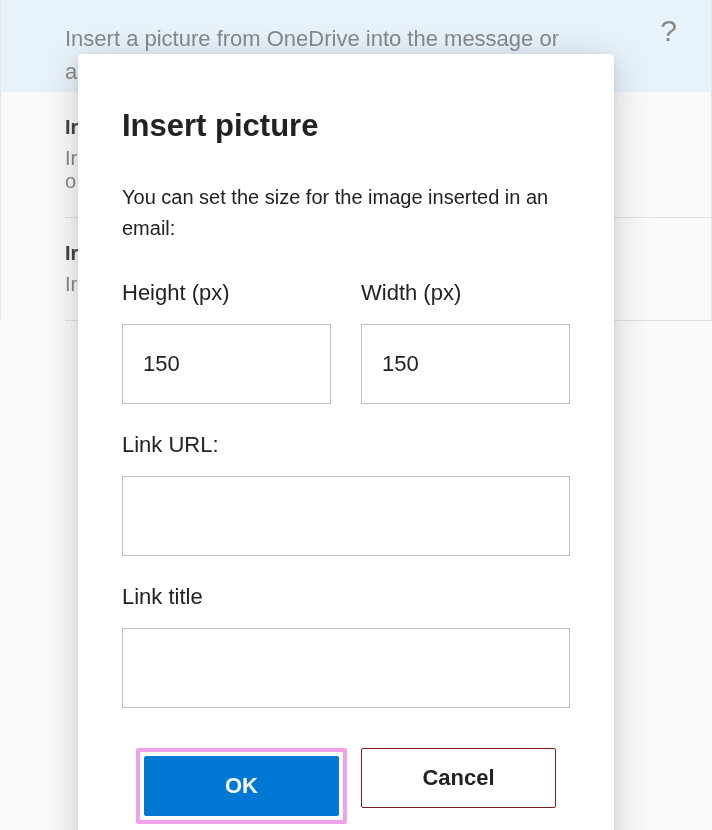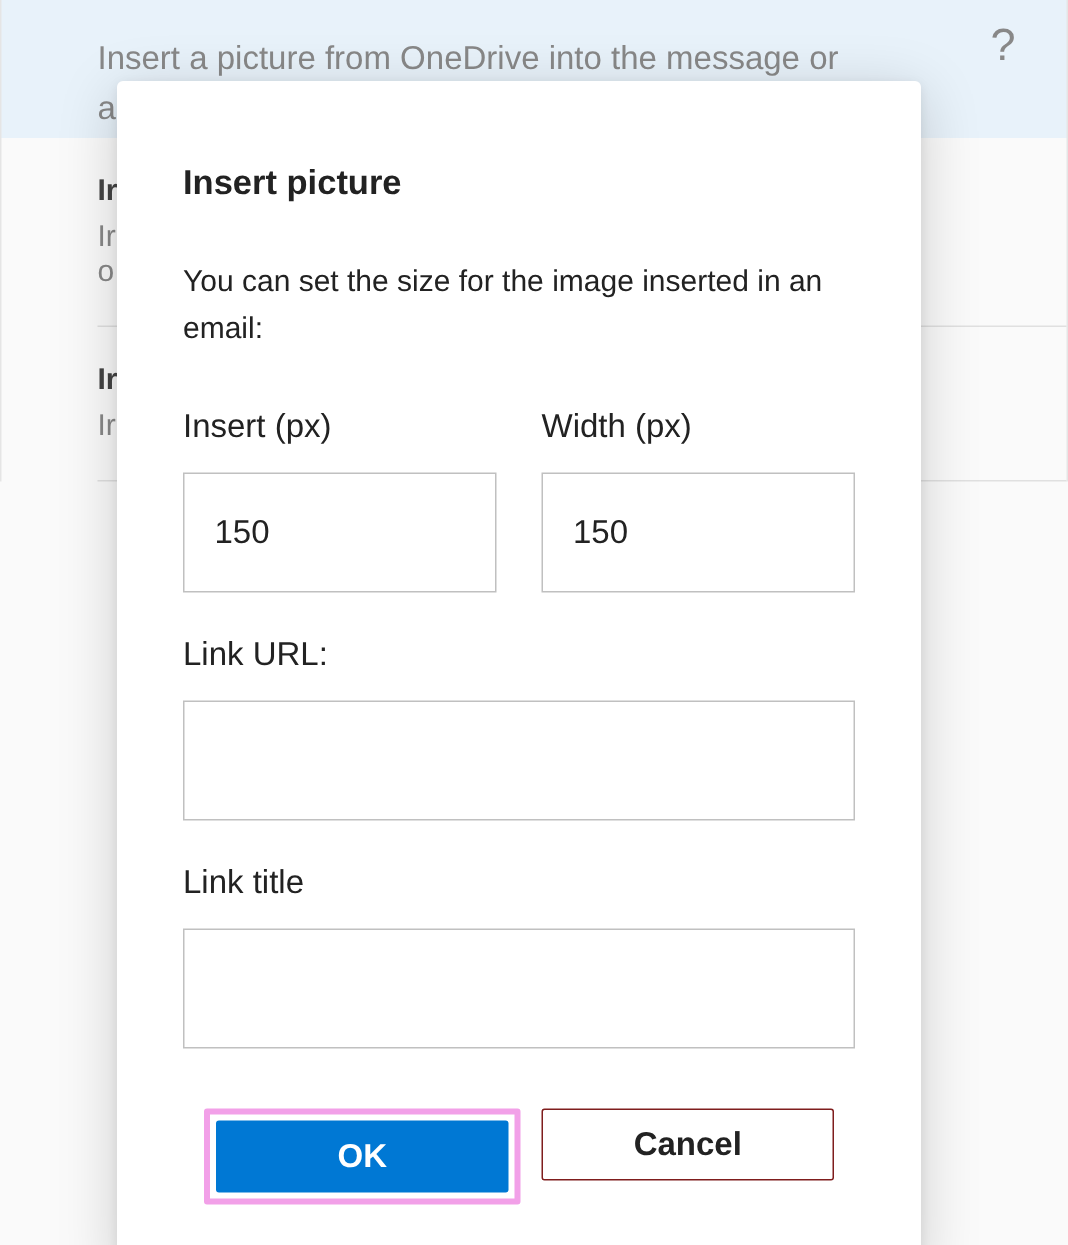--- a/index.html
+++ b/index.html
@@ -50,21 +50,21 @@
     .modal {
       position: absolute;
       top: 54px; left: 78px;
       width: 536px;
       background: #fff;
       border-radius: 4px;
       box-shadow: 0 8px 40px rgba(0,0,0,0.18), 0 2px 8px rgba(0,0,0,0.08);
       padding: 54px 44px 44px 44px;
     }
     .modal-title {
-      font-size: 23px;
+      font-size: 31px;
       font-weight: 700;
       color: #222;
       margin-bottom: 38px;
     }
     .modal-desc {
       font-size: 20px;
       color: #222;
       line-height: 1.55;
       margin-bottom: 36px;
     }
@@ -92,21 +92,21 @@
     }
     .field-block { margin-bottom: 28px; }
     .field-block-last { margin-bottom: 40px; }
     .button-row {
       display: flex;
       justify-content: center;
       gap: 14px;
     }
     .btn {
       width: 195px;
-      height: 48px;
+      height: 60px;
       font-size: 22px;
       font-weight: 600;
       font-family: inherit;
       cursor: pointer;
       border-radius: 2px;
     }
     .btn-primary {
       background: #0078d4;
       color: #fff;
       border: none;
@@ -141,21 +141,21 @@
     <div class="bg-item-desc">Ir</div>
   </div>
 </div>
 
 <div class="modal">
   <h1 class="modal-title">Insert picture</h1>
   <p class="modal-desc">You can set the size for the image inserted in an email:</p>
 
   <div class="row">
     <div class="col">
-      <label class="field-label">Insert (px)</label>
+      <label class="field-label">Height (px)</label>
       <input class="field-input" type="text" value="150" style="">
     </div>
     <div class="col">
       <label class="field-label">Width (px)</label>
       <input class="field-input" type="text" value="150" style="">
     </div>
   </div>
 
   <div class="field-block">
     <label class="field-label">Link URL:</label>

